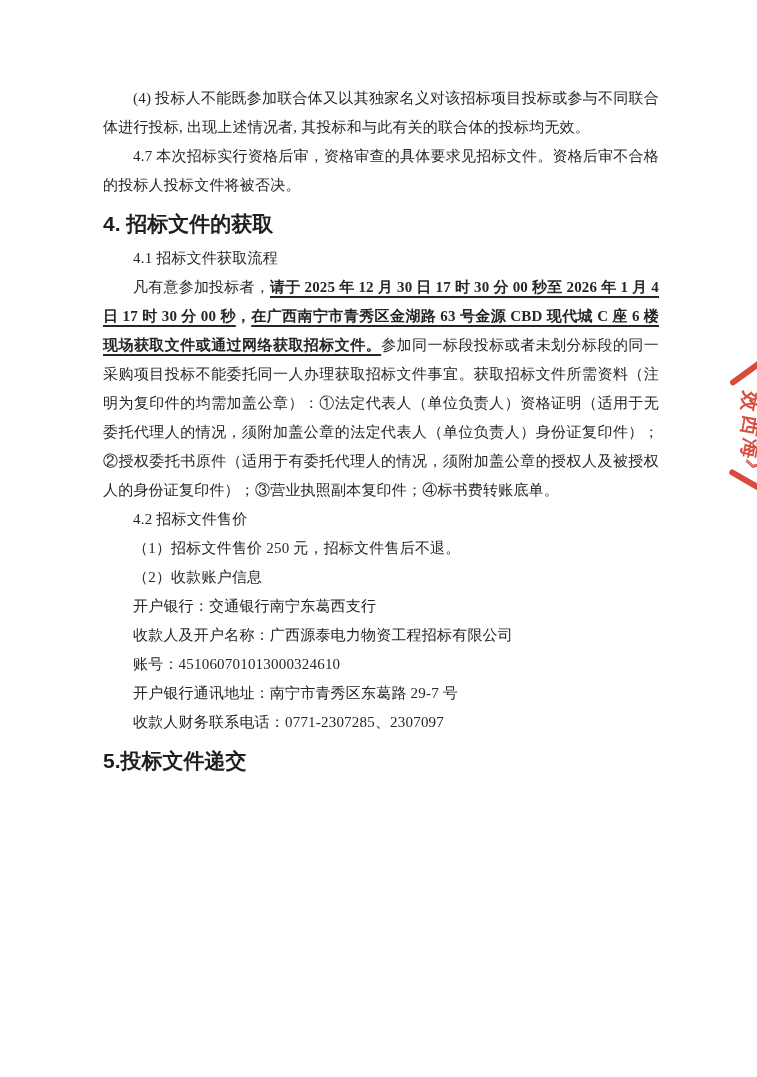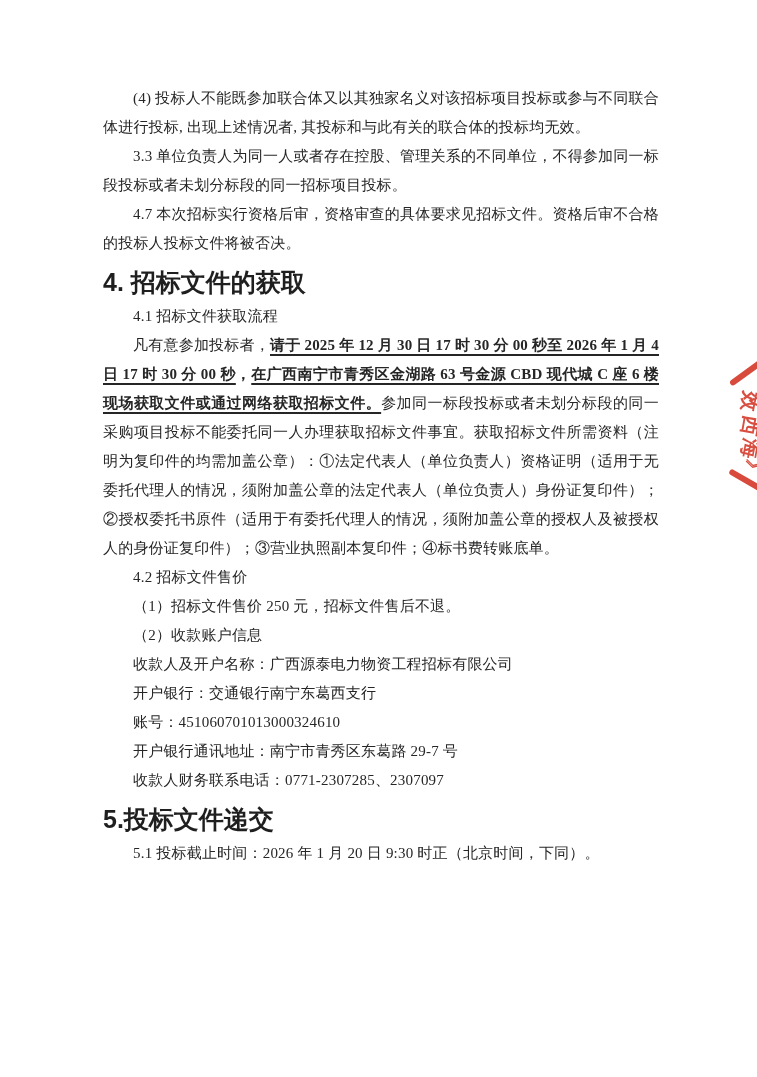--- a/index.html
+++ b/index.html
@@ -21,21 +21,21 @@
     font-size:15px;
     line-height:29px;
     text-align:justify;
     text-indent:2em;
     letter-spacing:0.2px;
   }
   .h-major{
     margin:8px 0 4px 0;
     font-family:"Liberation Sans","DejaVu Sans",sans-serif;
     font-weight:600;
-    font-size:25px;
+    font-size:21px;
     line-height:32px;
     text-indent:0;
     color:#1f1f1f;
   }
   .b{font-weight:700;}
   .bu{
     font-weight:700;
     text-decoration:underline;
     text-decoration-thickness:1.5px;
     text-underline-offset:4px;
@@ -72,51 +72,49 @@
 </style>
 </head>
 <body>
 
 <div class="page">
 
   <div class="doc">
 
     <p>(4) 投标人不能既参加联合体又以其独家名义对该招标项目投标或参与不同联合体进行投标, 出现上述情况者, 其投标和与此有关的联合体的投标均无效。</p>
 
-    <p>3.3 单位负责人为同一人或者存在控股、管理关系的不同单位，不得参加同一标段投标或者未划分标段的同一招标项目投标。</p>
 
     <p>4.7 本次招标实行资格后审，资格审查的具体要求见招标文件。资格后审不合格的投标人投标文件将被否决。</p>
 
     <h2 class="h-major">4. 招标文件的获取</h2>
 
     <p>4.1 招标文件获取流程</p>
 
     <p><span>凡有意参加投标者，</span><span class="bu">请于 2025 年 12 月 30 日 17 时 30 分 00 秒至 2026 年 1 月 4 日 17 时 30 分 00 秒</span><span class="b">，</span><span class="bu">在广西南宁市青秀区金湖路 63 号金源 CBD 现代城 C 座 6 楼现场获取文件或通过网络获取招标文件。</span><span>参加同一标段投标或者未划分标段的同一采购项目投标不能委托同一人办理获取招标文件事宜。获取招标文件所需资料（注明为复印件的均需加盖公章）：①法定代表人（单位负责人）资格证明（适用于无委托代理人的情况，须附加盖公章的法定代表人（单位负责人）身份证复印件）；②授权委托书原件（适用于有委托代理人的情况，须附加盖公章的授权人及被授权人的身份证复印件）；③营业执照副本复印件；④标书费转账底单。</span></p>
 
 
 
     <p>4.2 招标文件售价</p>
 
     <p>（1）招标文件售价 250 元，招标文件售后不退。</p>
 
     <p>（2）收款账户信息</p>
 
+    <p>开户银行：交通银行南宁东葛西支行</p>
+
     <p>收款人及开户名称：广西源泰电力物资工程招标有限公司</p>
-
-    <p>开户银行：交通银行南宁东葛西支行</p>
 
     <p>账号：451060701013000324610</p>
 
     <p>开户银行通讯地址：南宁市青秀区东葛路 29-7 号</p>
 
     <p>收款人财务联系电话：0771-2307285、2307097</p>
 
     <h2 class="h-major">5.投标文件递交</h2>
 
-    <p>5.1 投标截止时间：2026 年 1 月 20 日 9:30 时正（北京时间，下同）。</p>
 
   </div>
 
   <div class="stamp">
     <div class="stamp-stroke s1"></div>
     <span class="stamp-char c1">效</span>
     <span class="stamp-char c2">西</span>
     <span class="stamp-char c3">海</span>
     <span class="stamp-char c4">》</span>
     <div class="stamp-stroke s2"></div>

